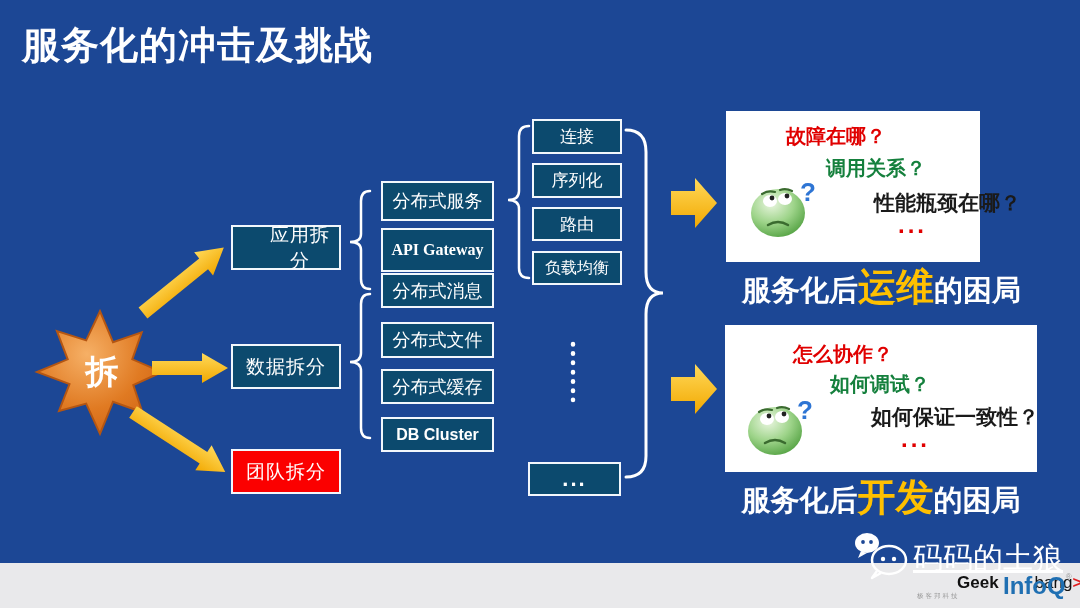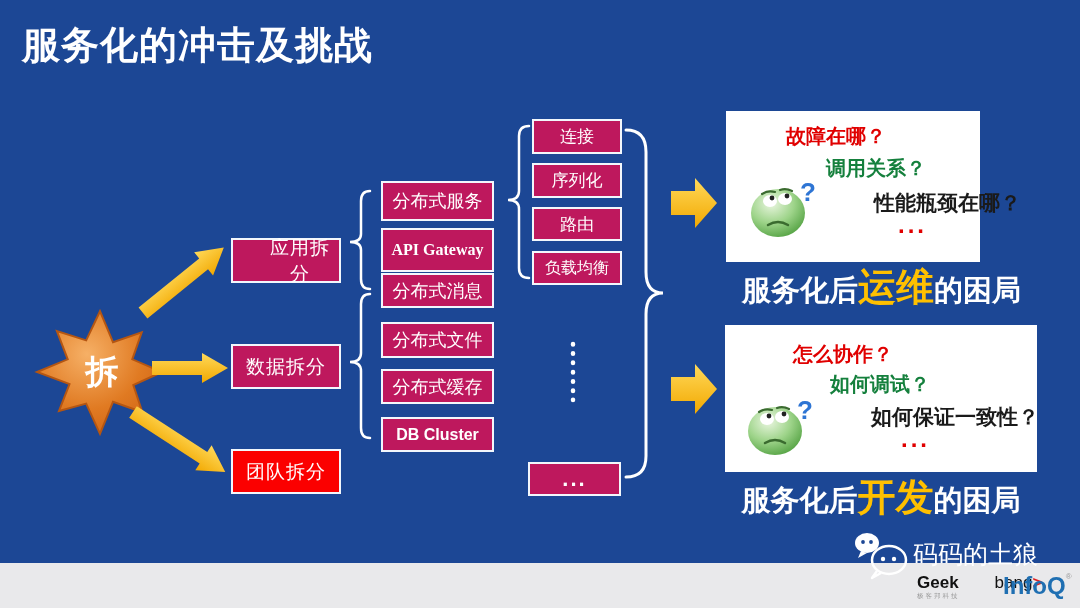--- a/index.html
+++ b/index.html
@@ -12,21 +12,21 @@
   .title {
     position:absolute; left:22px; top:20px; z-index:2;
     color:#fff; font-size:38px; font-weight:800; letter-spacing:1px;
   }
   .star-label {
     position:absolute; left:76px; top:350px; width:52px; z-index:3;
     color:#fff; font-size:33px; font-weight:700; text-align:center;
     font-family:"DejaVu Serif","Liberation Serif",serif;
   }
   .box {
-    position:absolute; z-index:2; background:#be185d;
+    position:absolute; z-index:2; background:#0c4a6e;
     border:2px solid #F2F7FC; color:#fff; display:flex;
     align-items:center; justify-content:center; text-align:center;
     font-family:"DejaVu Serif","Liberation Serif",serif;
   }
   .box.red { background:#FB0000; }
   .box.sans { font-family:"Liberation Sans",sans-serif; font-weight:700; }
   .split-box { left:231px; width:110px; height:45px; font-size:19px; letter-spacing:1px; }
   .mid-box { left:381px; width:113px; font-size:18px; }
   .small-box { left:532px; width:90px; font-size:17px; }
   .ellipsis-box { left:528px; top:462px; width:93px; height:34px;
@@ -44,24 +44,24 @@
   .caption .hl { color:#FFC000; font-size:38px; }
   .footer { position:absolute; left:0; top:563px; width:1080px; height:45px;
     background:#E9E9EB; z-index:1; }
   .archsummit { position:absolute; left:22px; top:562px; width:100px; z-index:3;
     text-align:center; line-height:1; }
   .archsummit .word { font-size:19px; font-weight:700; letter-spacing:0; }
   .archsummit .arch { color:#1A66AE; }
   .archsummit .summit { color:#5BA73B; font-weight:600; }
   .archsummit .tag { color:#5BA73B; font-size:6.5px; letter-spacing:3px; margin-top:2px; }
   .wechat-name { position:absolute; left:913px; top:538px; z-index:3;
-    color:#fff; font-size:25px; font-weight:500; white-space:nowrap; }
+    color:#fff; font-size:30px; font-weight:500; white-space:nowrap;text-decoration:underline; }
   .wechat-icon { position:absolute; left:853px; top:531px; z-index:3; }
   .geekbang { position:absolute; left:917px; top:574px; z-index:3; line-height:1; }
-  .geekbang .g1 { color:#111; font-weight:800; font-size:17px; }
+  .geekbang .g1 { color:#111; font-weight:800; font-size:17px;margin-left:40px; }
   .geekbang .g2 { color:#111; font-weight:500; font-size:17px;padding-left:36px; }
   .geekbang .g3 { color:#E02020; font-weight:800; font-size:17px; }
   .geekbang .gtag { color:#9a9a9a; font-size:6.5px; letter-spacing:2px; margin-top:2px; }
   .infoq { position:absolute; left:1003px; top:572px; z-index:3;
     color:#1F6FB2; font-weight:800; font-size:24px; }
   .infoq .mark { color:#9a9a9a; font-size:8px; vertical-align:top; font-weight:400; }
 </style>
 </head>
 <body>
 
@@ -93,21 +93,21 @@
     <path d="M529 126 Q519 126 519 136 L519 191 Q519 200 508 200 Q519 200 519 209 L519 268 Q519 278 529 278" stroke="#fff" stroke-width="2.5" fill="none" stroke-linecap="round"></path>
     <path d="M626 130 Q646 130 646 152 L646 272 Q646 293 663 293 Q646 293 646 314 L646 456 Q646 477 626 477" stroke="#fff" stroke-width="3" fill="none" stroke-linecap="round"></path>
 
     <line x1="573" y1="344" x2="573" y2="400" stroke="#fff" stroke-width="4.5" stroke-linecap="round" stroke-dasharray="0.5 8.8"></line>
   </svg>
 
   <div class="title">服务化的冲击及挑战</div>
 
   <div class="star-label">拆</div>
 
-  <div class="box split-box" style="top:238px;padding-left:28px;">应用拆分</div>
+  <div class="box split-box" style="top:225px;padding-left:28px;">应用拆分</div>
   <div class="box split-box" style="top:344px;">数据拆分</div>
   <div class="box split-box red" style="top:449px;">团队拆分</div>
 
   <div class="box mid-box" style="top:181px;height:40px;">分布式服务</div>
   <div class="box mid-box sans" style="top:228px;height:44px;font-size:16px;font-family:Liberation Serif, serif;">API Gateway</div>
   <div class="box mid-box" style="top:273px;height:35px;">分布式消息</div>
   <div class="box mid-box" style="top:322px;height:36px;">分布式文件</div>
   <div class="box mid-box" style="top:369px;height:35px;">分布式缓存</div>
   <div class="box mid-box sans" style="top:417px;height:35px;font-size:16px;">DB Cluster</div>
 

